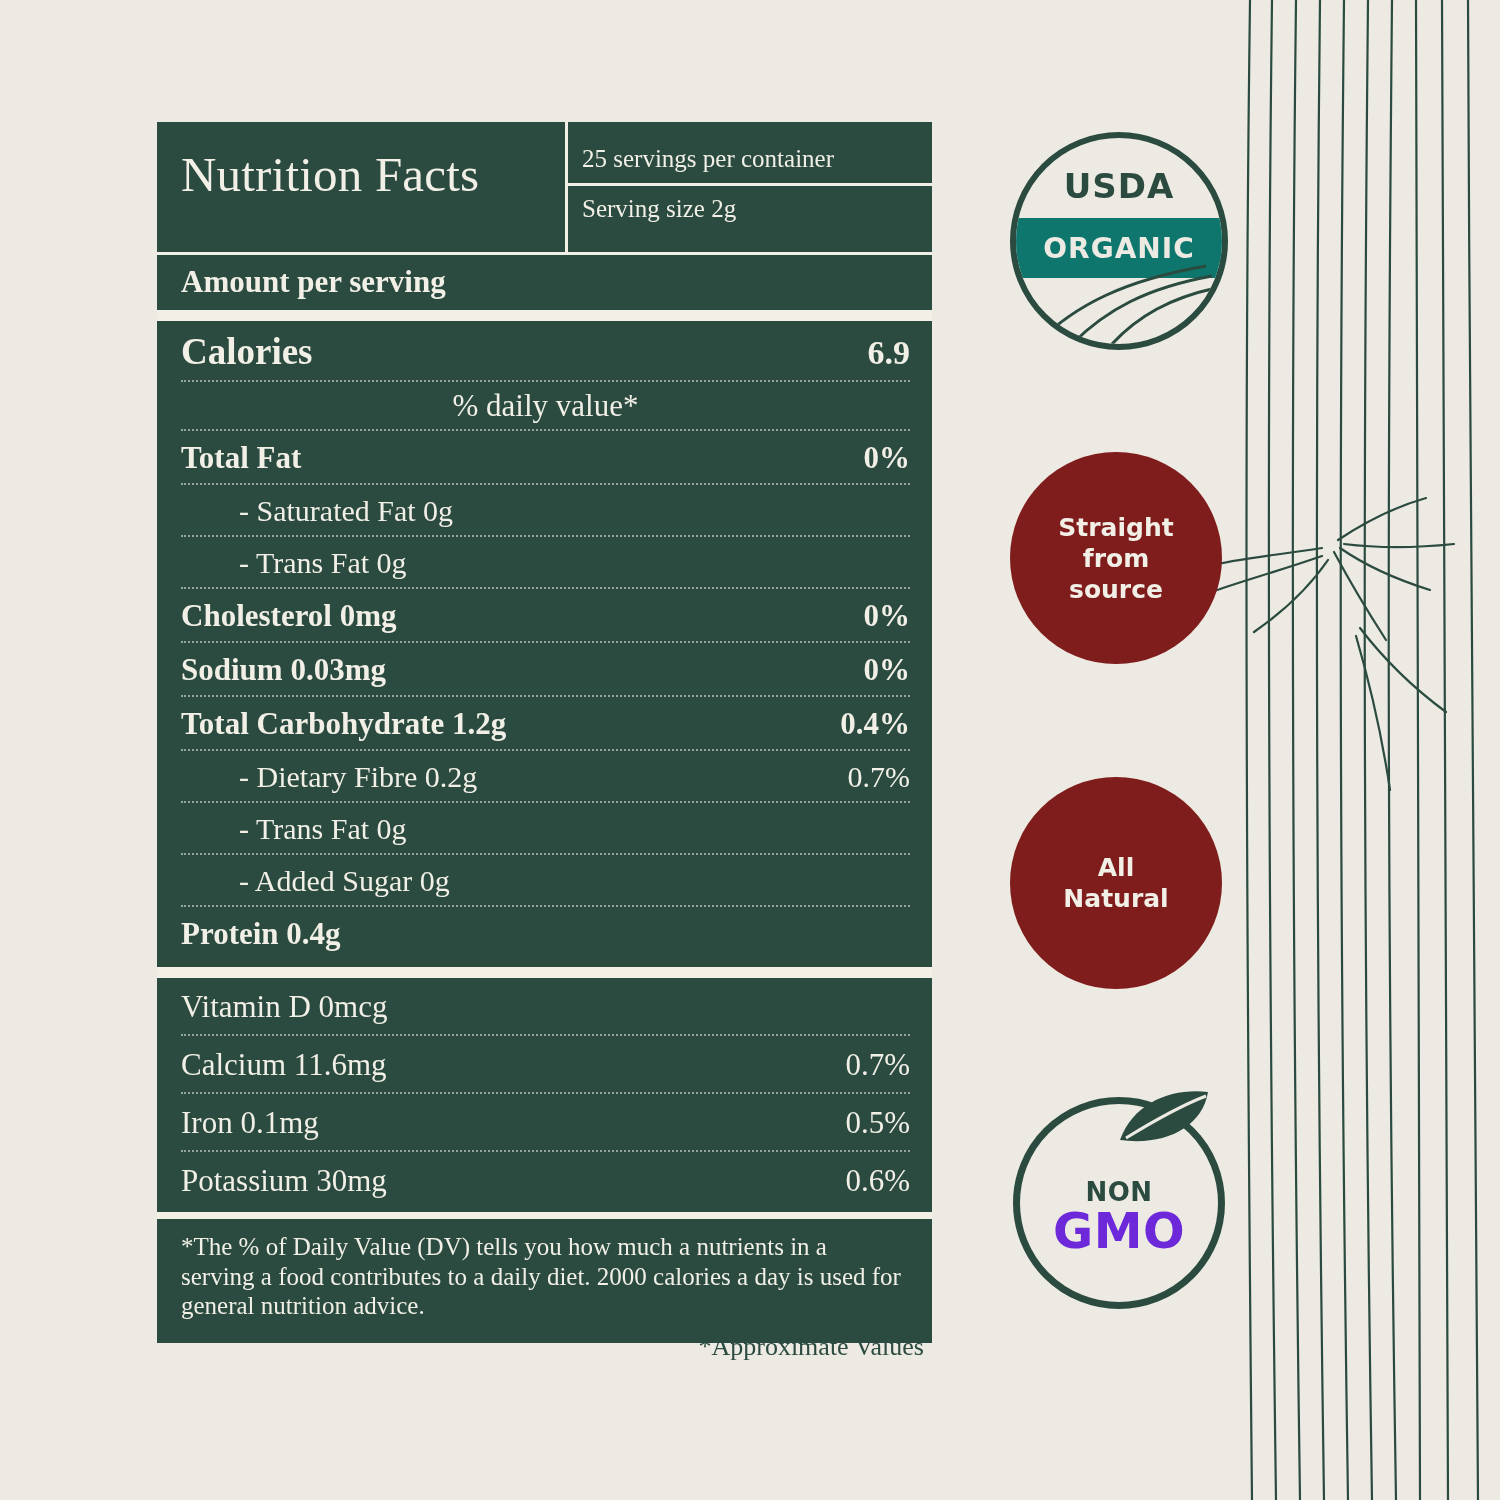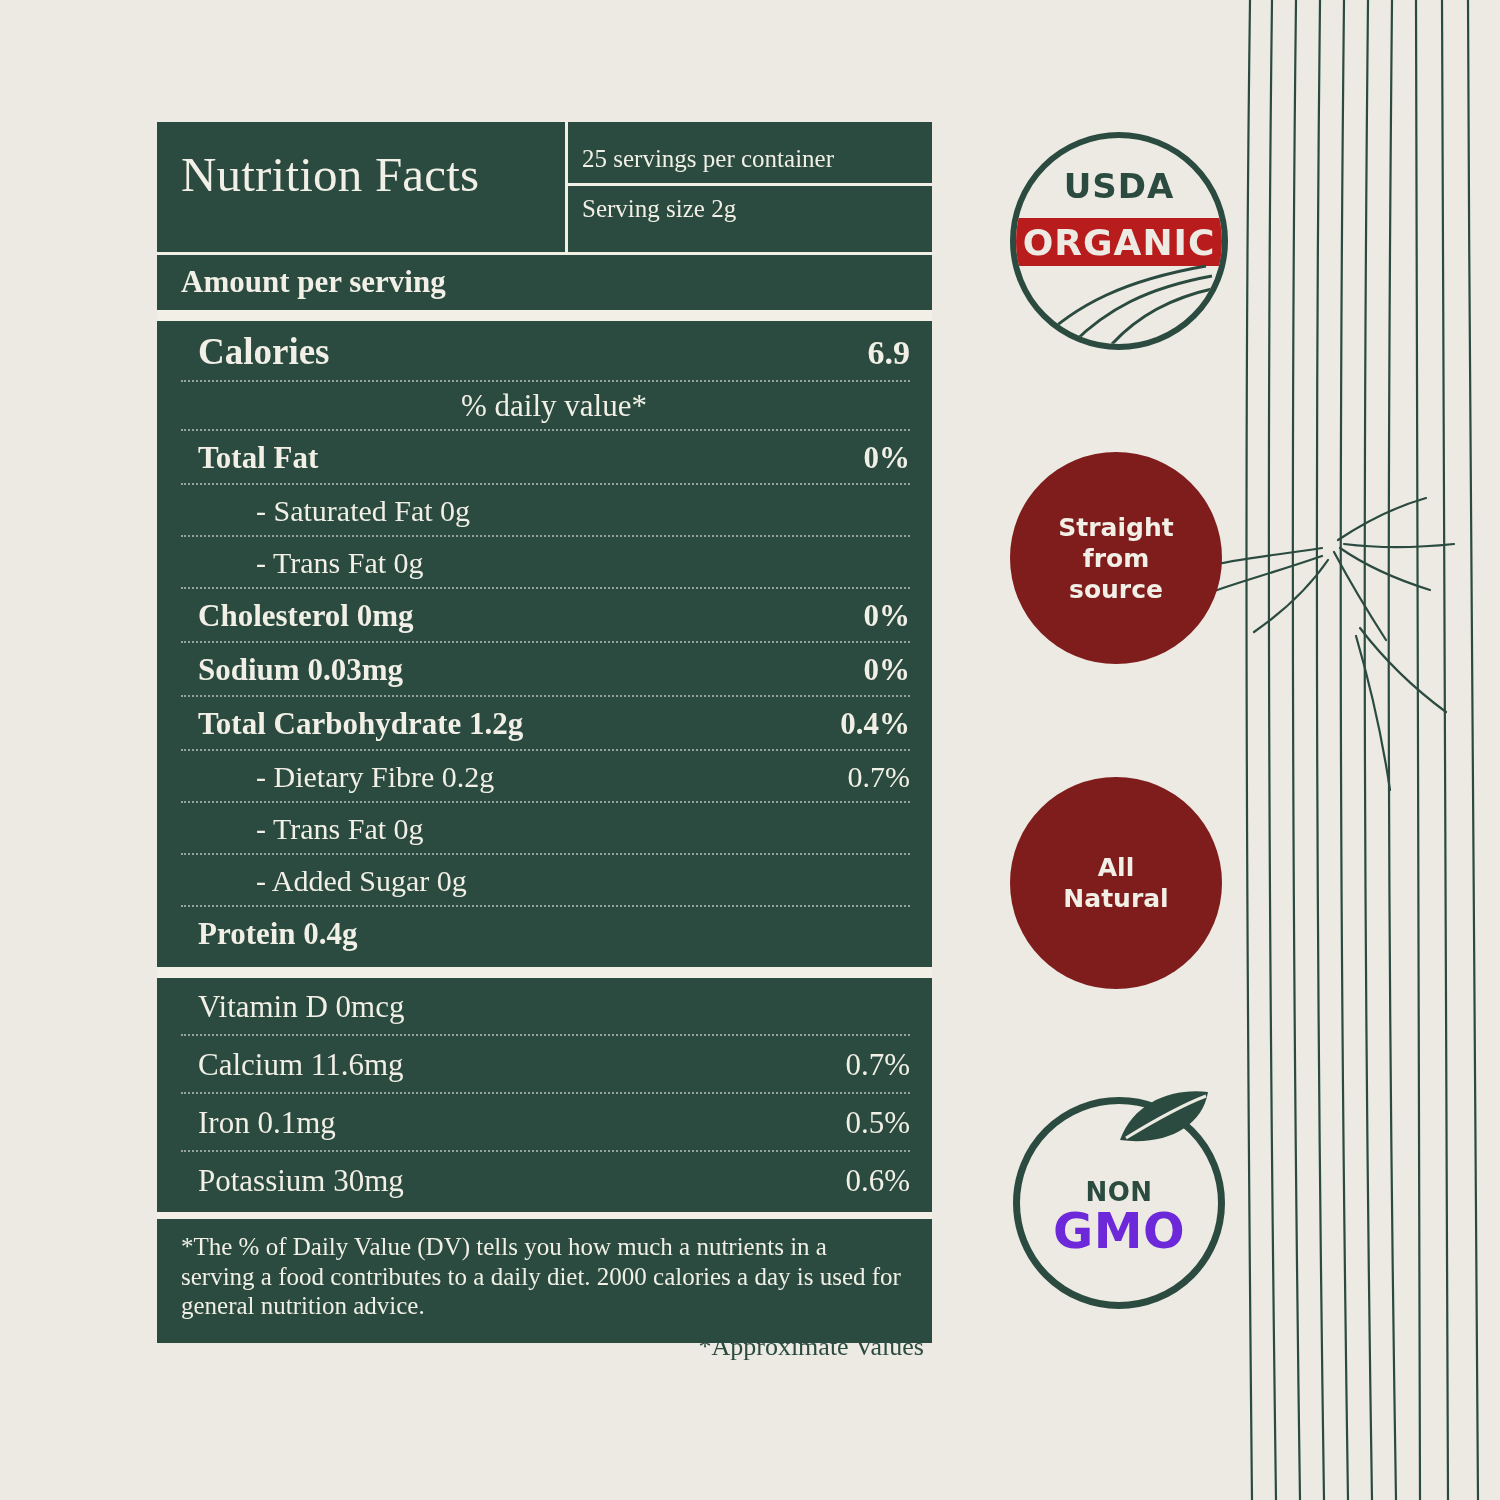--- a/index.html
+++ b/index.html
@@ -78,21 +78,21 @@
     padding: 0 22px 0 24px;
   }
   .row {
     display: flex;
     justify-content: space-between;
     align-items: baseline;
     border-bottom: 2px dotted rgba(241,239,230,.55);
     padding: 9px 0 7px 0;
   }
   .row:last-child { border-bottom: none; }
-  .row .lab { white-space: nowrap; margin-left: 17px; }
+  .row .lab { white-space: nowrap; }
   .row .val { white-space: nowrap; }
 
   .r-calories .lab { font-size: 37px; font-weight: bold; }
   .r-calories .val { font-size: 34px; font-weight: bold; }
 
   .r-dv {
     justify-content: center;
     padding-top: 6px;
     padding-bottom: 5px;
   }
@@ -195,26 +195,26 @@
     font-weight: bold;
     font-size: 34px;
     letter-spacing: 1px;
     color: #2b4b40;
   }
   .usda-band {
     position: absolute;
     top: 80px;
     left: 0;
     width: 100%;
-    height: 48px;
-    background: #b91c1c;
+    height: 60px;
+    background: #0f766e;
     color: #eceae2;
     font-family: "DejaVu Sans", sans-serif;
     font-weight: bold;
-    font-size: 36px;
+    font-size: 28px;
     letter-spacing: 1px;
     display: flex;
     align-items: center;
     justify-content: center;
   }
   .usda-field {
     position: absolute;
     top: 126px;
     left: 0;
     width: 100%;

